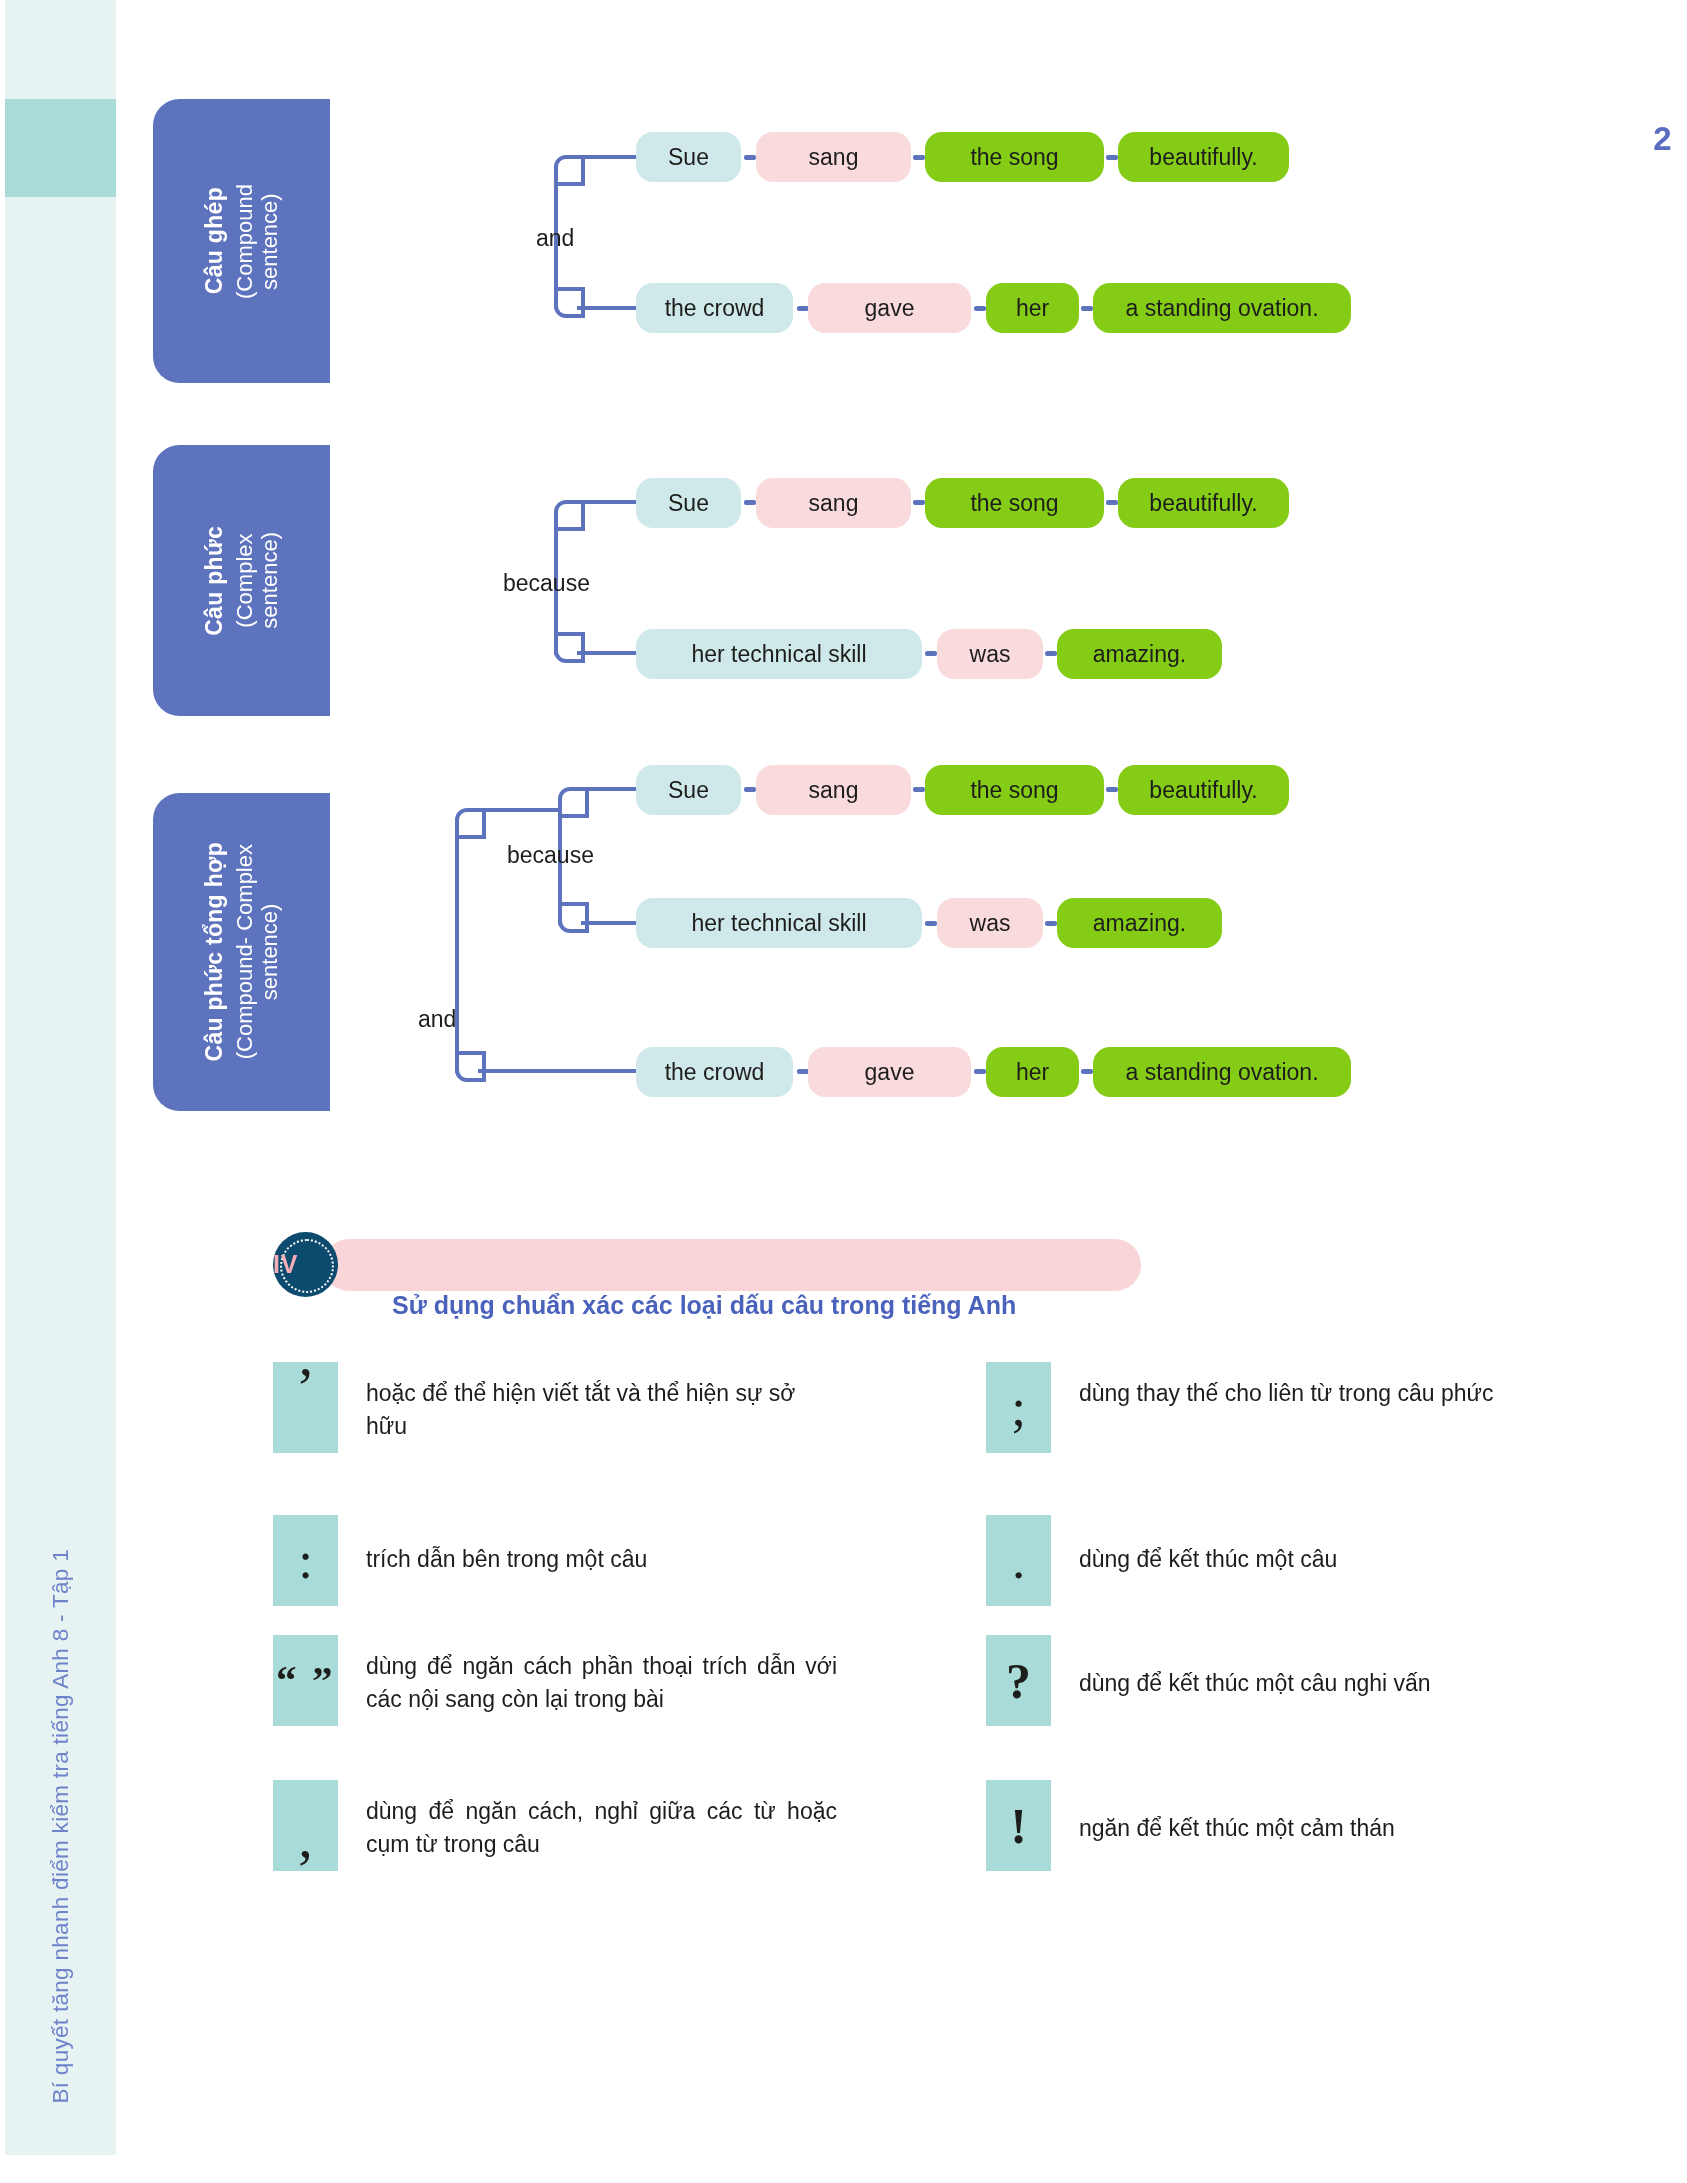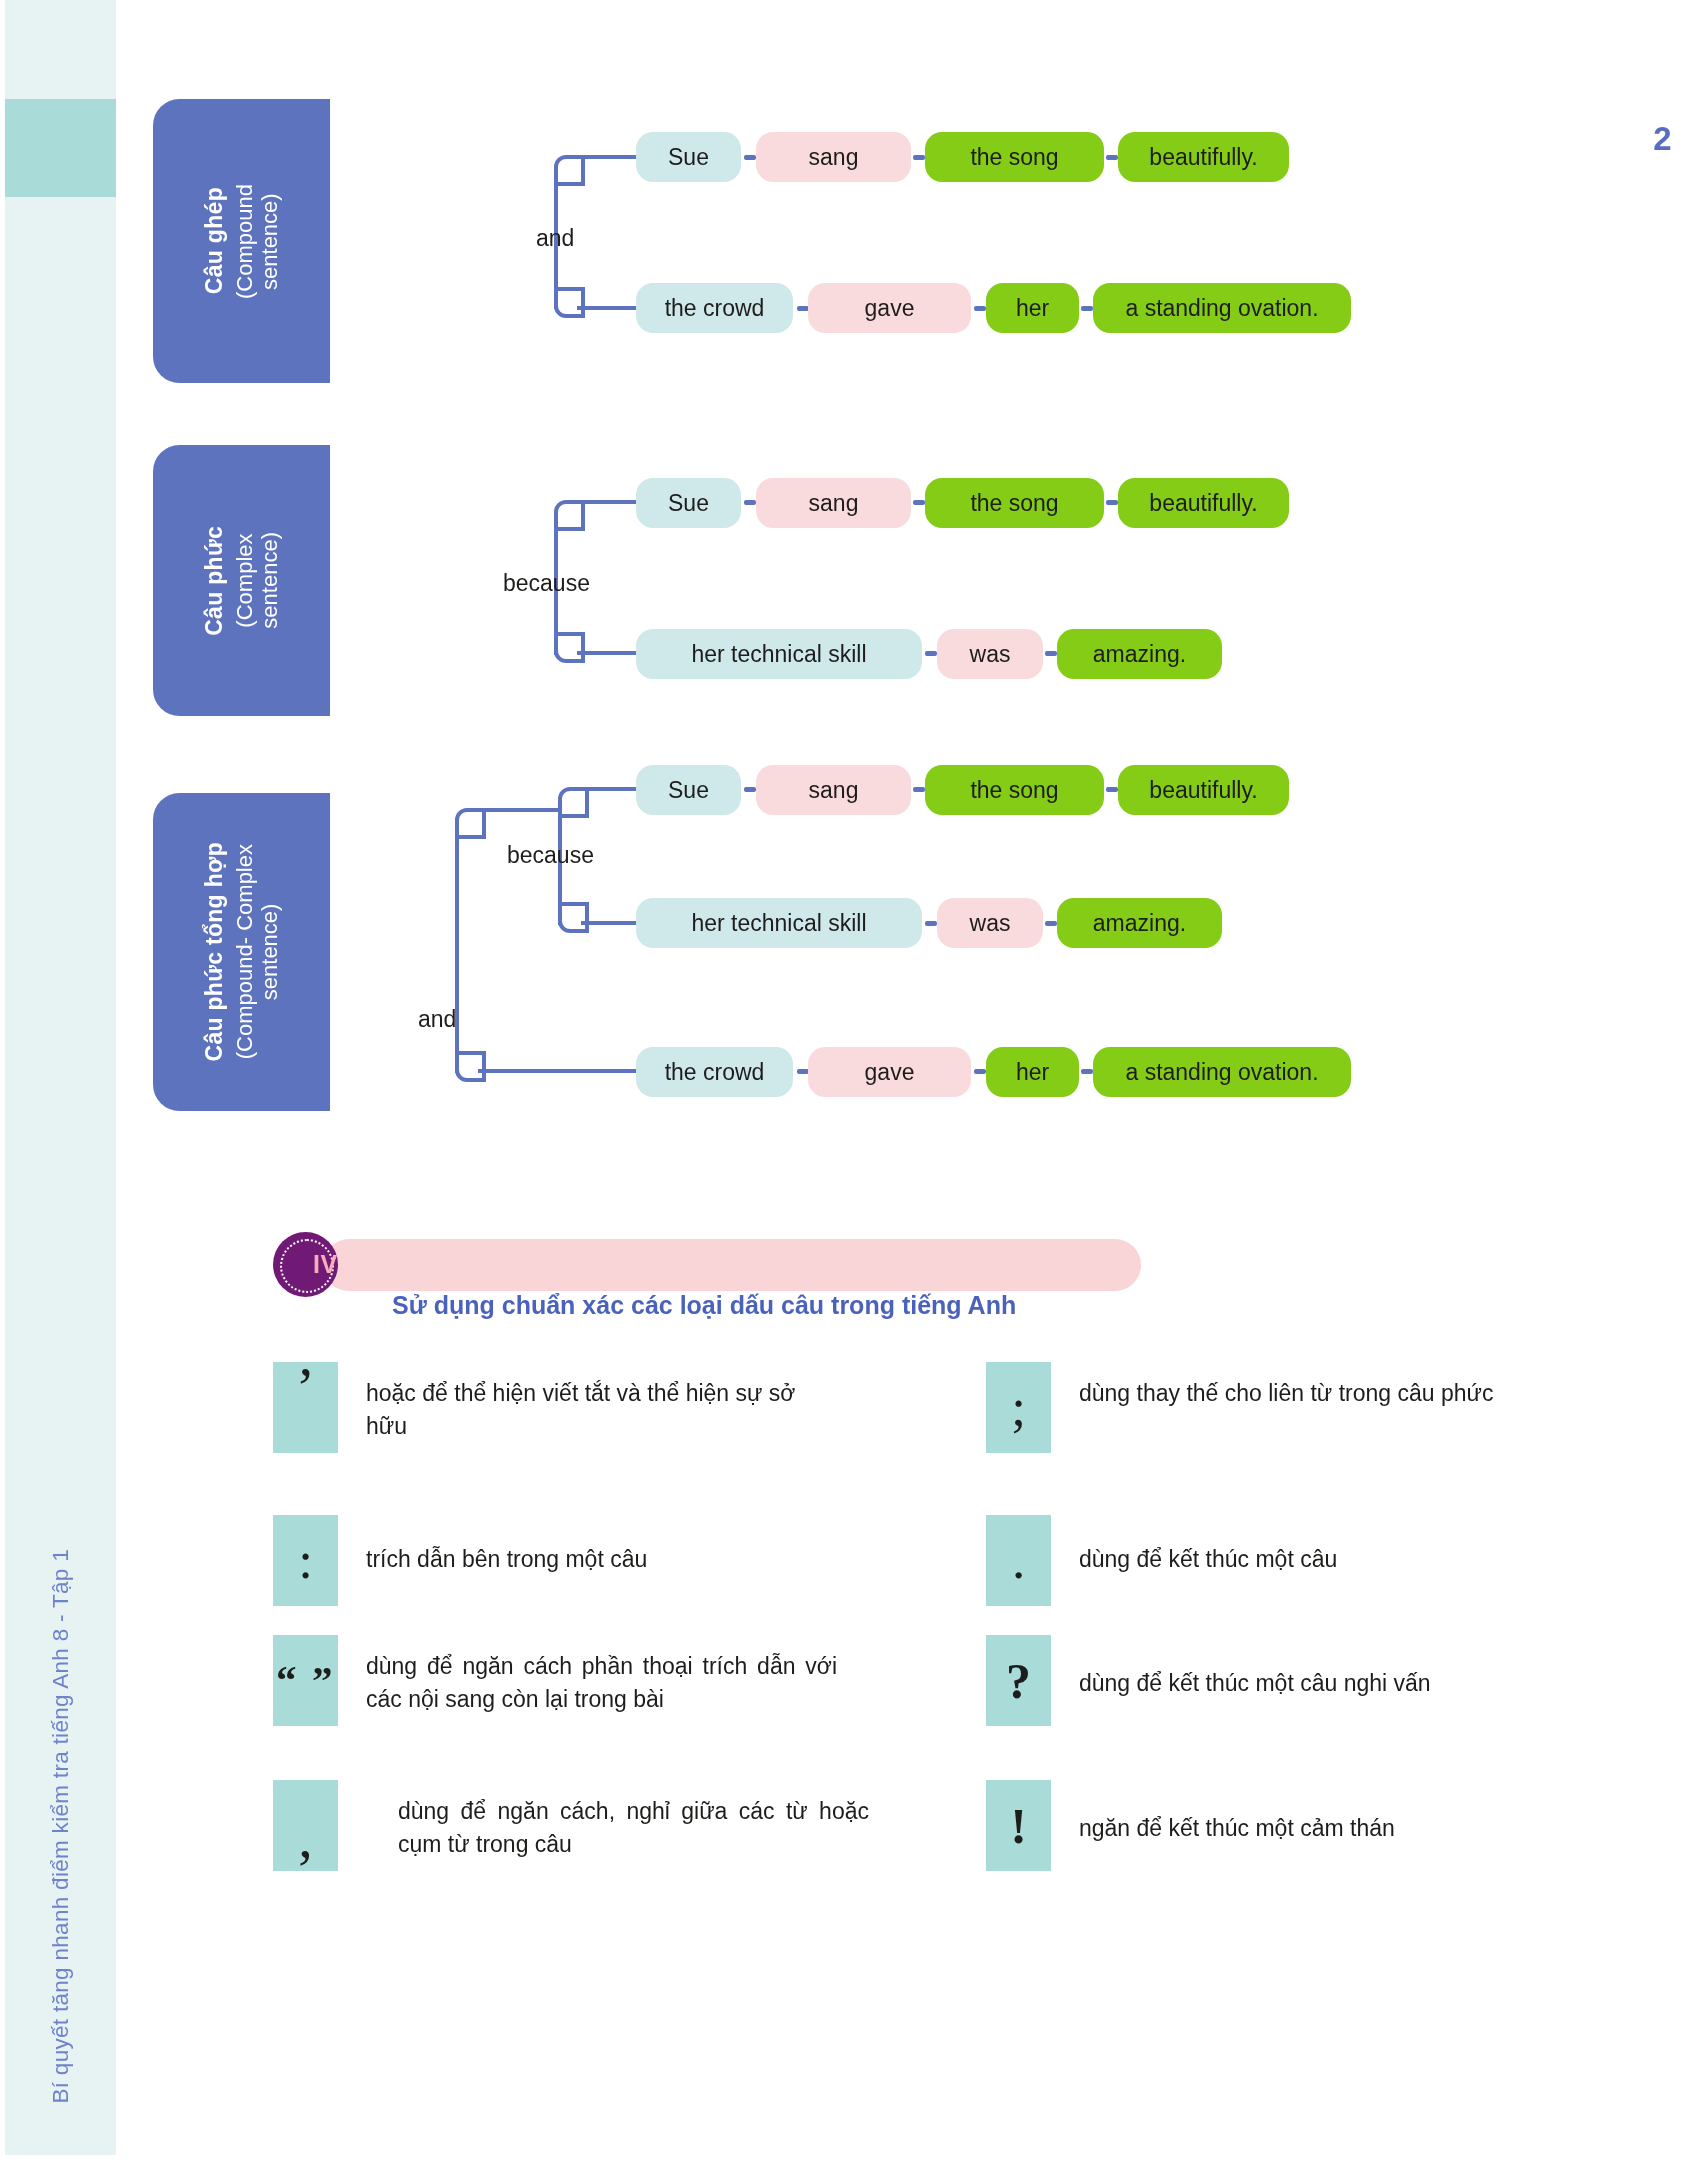--- a/index.html
+++ b/index.html
@@ -93,22 +93,22 @@
   }
 
   
   .sec-wrap{ position:absolute; left:273px; top:1232px; }
   .sec-bar{
     position:absolute;left:50px;top:6.6px;width:818px;height:52px;
     background:#f9d5d7;border-radius:26px;
   }
   .sec-badge{
     position:absolute;left:0;top:0;width:65px;height:65px;border-radius:50%;
-    background:#701a75;
-    display:flex;align-items:center;justify-content:flex-end;
+    background:#0c4a6e;
+    display:flex;align-items:center;justify-content:flex-start;
   }
   .sec-badge .ring{
     position:absolute;left:7.3px;top:7.3px;width:50px;height:50px;border-radius:50%;
     border:2px dotted #ffffff;
   }
   .sec-badge .num{
     color:#f7aeb9;font-size:25px;font-weight:bold;letter-spacing:0.7px;position:relative;
   }
   .sec-title{
     position:absolute;left:119px;top:20px;
@@ -277,21 +277,21 @@
   <div class="punct-sym" style="align-items:center;">
     <span style="font-size:41px;font-weight:bold;letter-spacing:2.6px;">“ ”</span>
   </div>
   <div class="punct-desc justified" style="width:471px;">dùng để ngăn cách phần thoại trích dẫn với các nội sang còn lại trong bài</div>
 </div>
 
 <div class="punct-item" style="left:273px;top:1780px;">
   <div class="punct-sym" style="align-items:flex-end;">
     <span style="font-size:58px;margin-bottom:4px;">,</span>
   </div>
-  <div class="punct-desc justified" style="width:471px;margin-left:32px;">dùng để ngăn cách, nghỉ giữa các từ hoặc cụm từ trong câu</div>
+  <div class="punct-desc justified" style="width:471px;">dùng để ngăn cách, nghỉ giữa các từ hoặc cụm từ trong câu</div>
 </div>
 
 <div class="punct-item" style="left:986px;top:1362px;">
   <div class="punct-sym" style="align-items:center;">
     <span style="font-size:53px;">;</span>
   </div>
   <div class="punct-desc" style="width:423px;">dùng thay thế cho liên từ trong câu phức</div>
 </div>
 
 <div class="punct-item" style="left:986px;top:1515px;">

